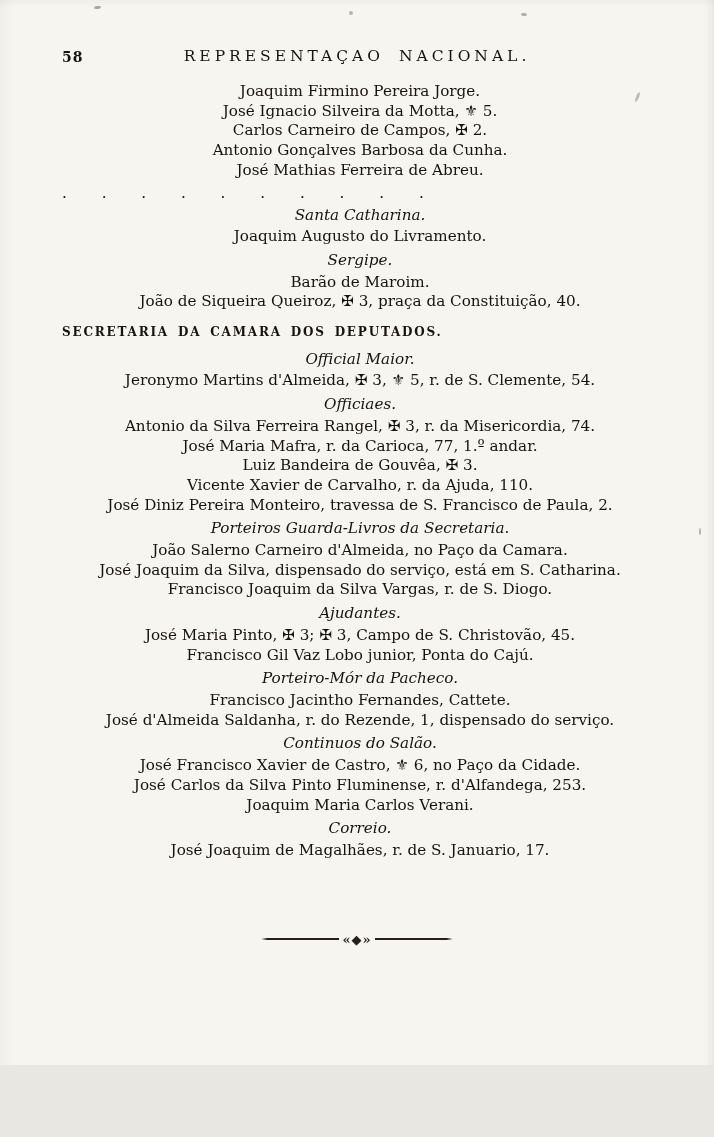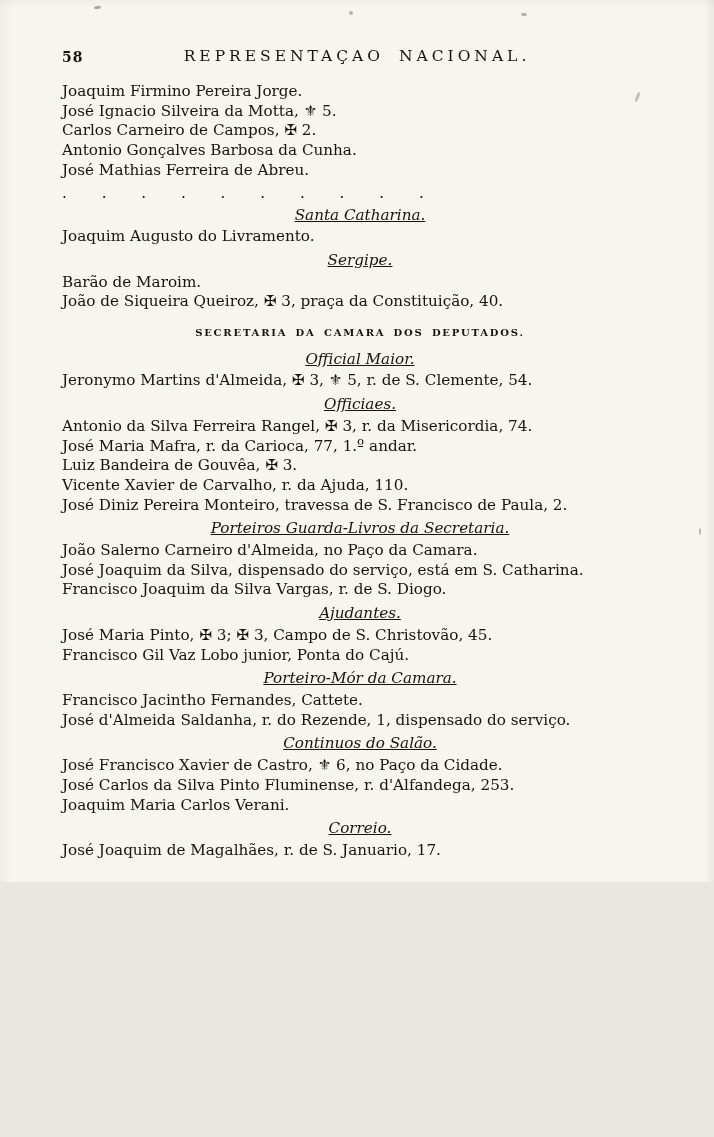--- a/index.html
+++ b/index.html
@@ -1,21 +1,21 @@
 <!DOCTYPE html>
 <html><head>
 <meta charset="utf-8">
 <style>
   * { margin:0; padding:0; box-sizing:border-box; }
   html,body { width:714px; height:1137px; }
   body { font-family:"DejaVu Serif","DejaVu Sans",serif; background:#e9e7e2; }
 
   .page {
     position:relative;
-    width:714px; height:882px;
+    width:714px; height:1065px;
     background:
       linear-gradient(to right, rgba(0,0,0,0.03) 0, rgba(0,0,0,0) 14px),
       linear-gradient(to left, rgba(0,0,0,0.05) 0, rgba(0,0,0,0) 10px),
       linear-gradient(to bottom, rgba(0,0,0,0.03) 0, rgba(0,0,0,0) 8px),
       var(--paper,#f7f5f0);
     color:var(--ink,#17130e);
     overflow:hidden;
   }
 
   .page-header { position:relative; height:22px; margin-top:47px; }
@@ -24,29 +24,28 @@
     font-weight:bold; font-size:14px; letter-spacing:1px;
   }
   .page-title {
     position:absolute; left:0; right:0; top:0;
     text-align:center;
     font-size:15.5px; font-weight:normal; letter-spacing:4px;
     word-spacing:6px;
   }
 
   .doc-body { margin:13px 56px 0 62px; font-size:15.2px; line-height:19.7px; }
-  .block.line { text-align:left; }
+  .block.line { text-align:center; }
   .block.heading {
     text-align:center; font-style:italic;
     margin:4px 0 2px;
-    text-decoration:underline;
   }
   .block.subheader {
-    text-align:center; font-weight:bold; font-style:normal;
-    font-size:10px; letter-spacing:1.8px; word-spacing:3px;
+    font-weight:bold; font-style:normal;
+    font-size:12px; letter-spacing:1.8px; word-spacing:3px;
     margin:11px 0 7px;
   }
   .block.dots {
     letter-spacing:15px; margin:3px 0 2px; line-height:18px;
   }
 
   .divider {
     margin-top:72px;
     display:flex; align-items:center; justify-content:center;
   }
@@ -102,21 +101,21 @@
       <div class="block line">Luiz Bandeira de Gouvêa, ✠ 3.</div>
       <div class="block line">Vicente Xavier de Carvalho, r. da Ajuda, 110.</div>
       <div class="block line">José Diniz Pereira Monteiro, travessa de S. Francisco de Paula, 2.</div>
       <div class="block heading">Porteiros Guarda-Livros da Secretaria.</div>
       <div class="block line">João Salerno Carneiro d'Almeida, no Paço da Camara.</div>
       <div class="block line">José Joaquim da Silva, dispensado do serviço, está em S. Catharina.</div>
       <div class="block line">Francisco Joaquim da Silva Vargas, r. de S. Diogo.</div>
       <div class="block heading">Ajudantes.</div>
       <div class="block line">José Maria Pinto, ✠ 3; ✠ 3, Campo de S. Christovão, 45.</div>
       <div class="block line">Francisco Gil Vaz Lobo junior, Ponta do Cajú.</div>
-      <div class="block heading">Porteiro-Mór da Camara.</div>
+      <div class="block heading">Porteiro-Mór da Pacheco.</div>
       <div class="block line">Francisco Jacintho Fernandes, Cattete.</div>
       <div class="block line">José d'Almeida Saldanha, r. do Rezende, 1, dispensado do serviço.</div>
       <div class="block heading">Continuos do Salão.</div>
       <div class="block line">José Francisco Xavier de Castro, ⚜ 6, no Paço da Cidade.</div>
       <div class="block line">José Carlos da Silva Pinto Fluminense, r. d'Alfandega, 253.</div>
       <div class="block line">Joaquim Maria Carlos Verani.</div>
       <div class="block heading">Correio.</div>
       <div class="block line">José Joaquim de Magalhães, r. de S. Januario, 17.</div>
     </section>
 

